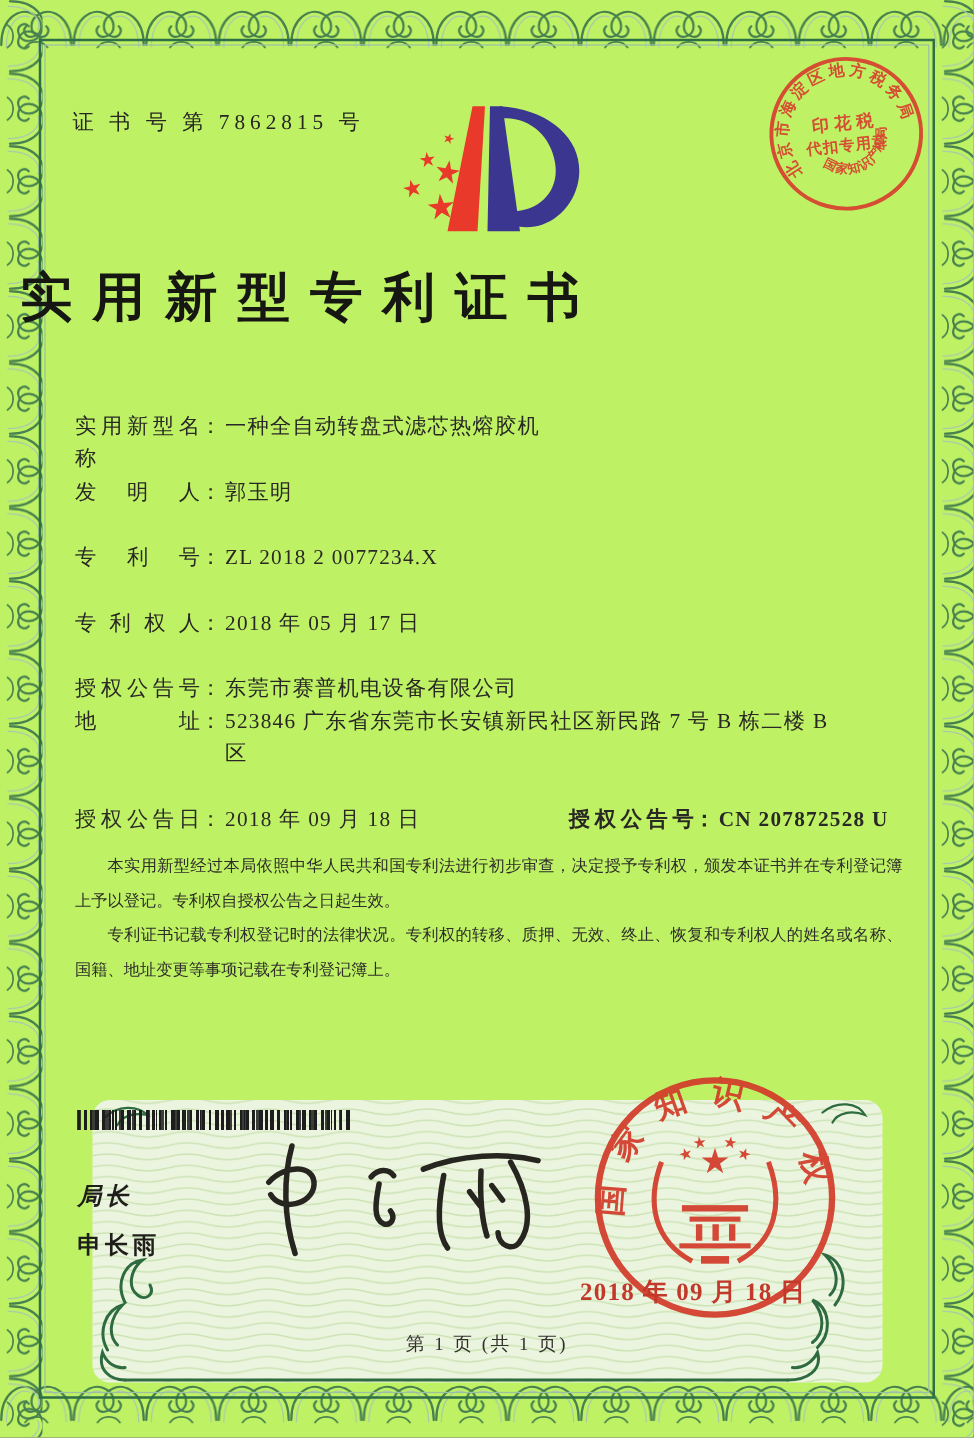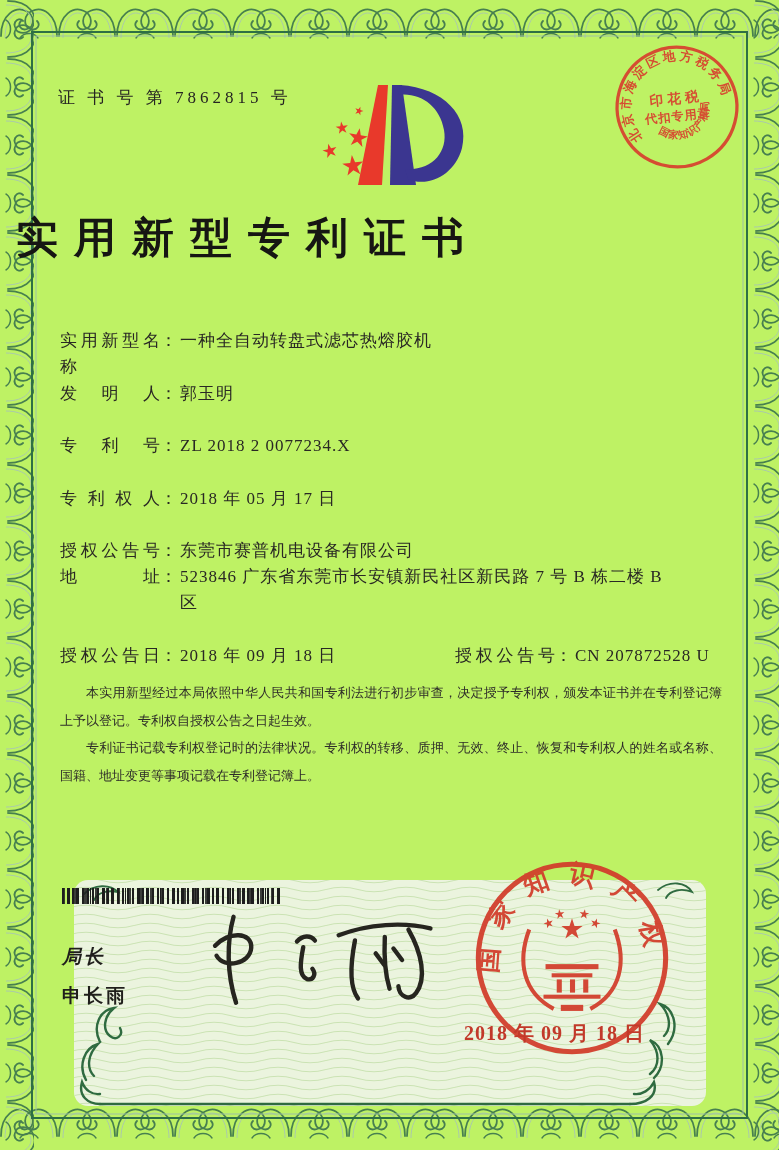--- a/index.html
+++ b/index.html
@@ -14,21 +14,21 @@
   
   .cert-no{left:58px;top:86px;font-size:17px;letter-spacing:4px;color:#262522;}
   
   .title{left:0;top:210px;width:100%;text-align:left;font-size:42px;font-weight:600;
          letter-spacing:16px;text-indent:16px;color:#161613;}
   
   .frow{left:60px;width:662px;font-size:17px;line-height:26px;color:#292824;}
   .flabel{display:inline-block;width:100px;vertical-align:top;text-align:justify;text-align-last:justify;}
   .fcolon{display:inline-block;width:20px;vertical-align:top;}
   .fvalue{display:inline-block;vertical-align:top;max-width:530px;letter-spacing:1px;}
-  .frow2{position:absolute;left:395px;top:0;white-space:nowrap;}
+  .frow2{position:absolute;left:395px;top:0;white-space:nowrap;font-weight:bold;}
   
   .bodytext{left:60px;top:679px;width:662px;font-size:13px;line-height:27.5px;
             text-align:justify;color:#2e2d29;}
   .bodytext p{margin:0;text-indent:2em;}
   
   .barcode{left:62px;top:888px;width:218px;height:16px;
     background:
       repeating-linear-gradient(90deg,#1d1d1d 0 2px,rgba(0,0,0,0) 2px 5px),
       repeating-linear-gradient(90deg,#1d1d1d 0 1px,rgba(0,0,0,0) 1px 7px),
       repeating-linear-gradient(90deg,rgba(29,29,29,.85) 0 3px,rgba(0,0,0,0) 3px 11px);
@@ -213,14 +213,15 @@
         <g fill="none" stroke="#d23c2a" stroke-width="4">
           <path d="M68,82 C56,114 62,144 92,160"></path>
           <path d="M152,82 C164,114 158,144 128,160"></path>
         </g>
       </g>
     </svg>
   </div>
 
   <div class="abs seal-date">2018 年 09 月 18 日</div>
 
+  <div class="abs footer">第 1 页 (共 1 页)</div>
 
 </div>
 
 </body></html>

